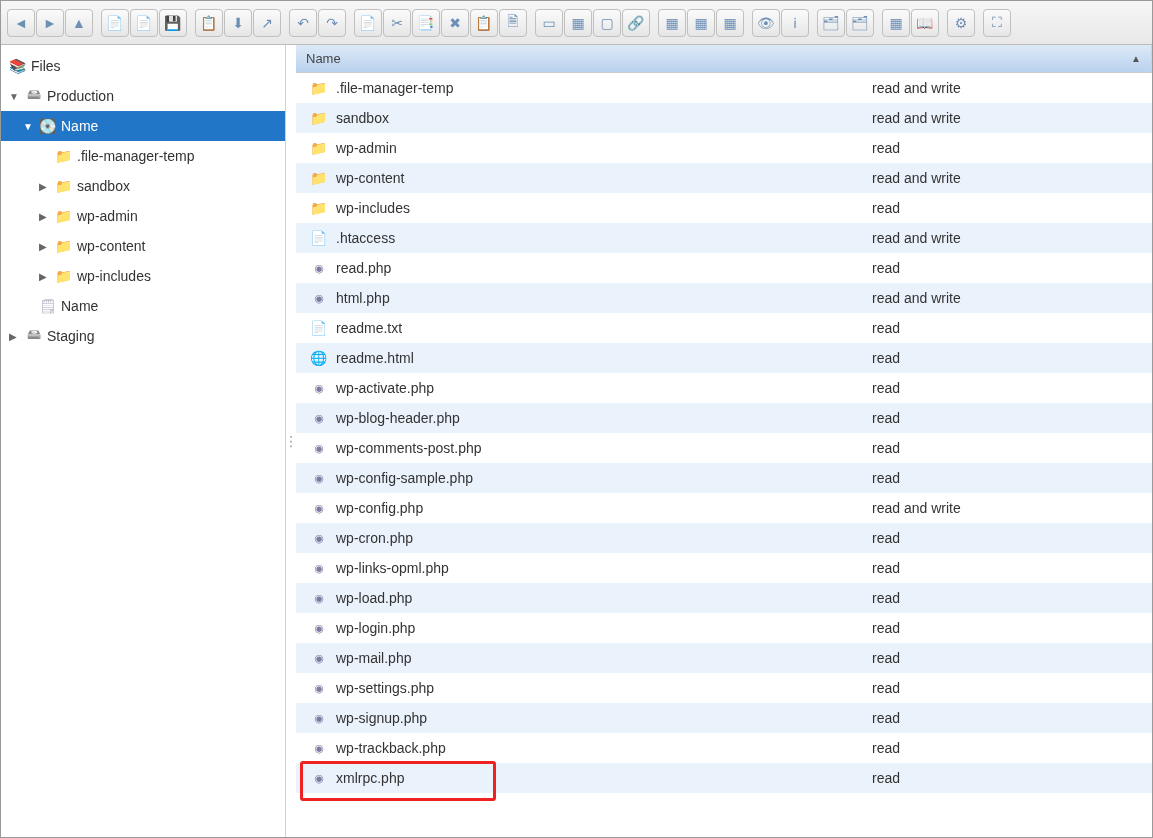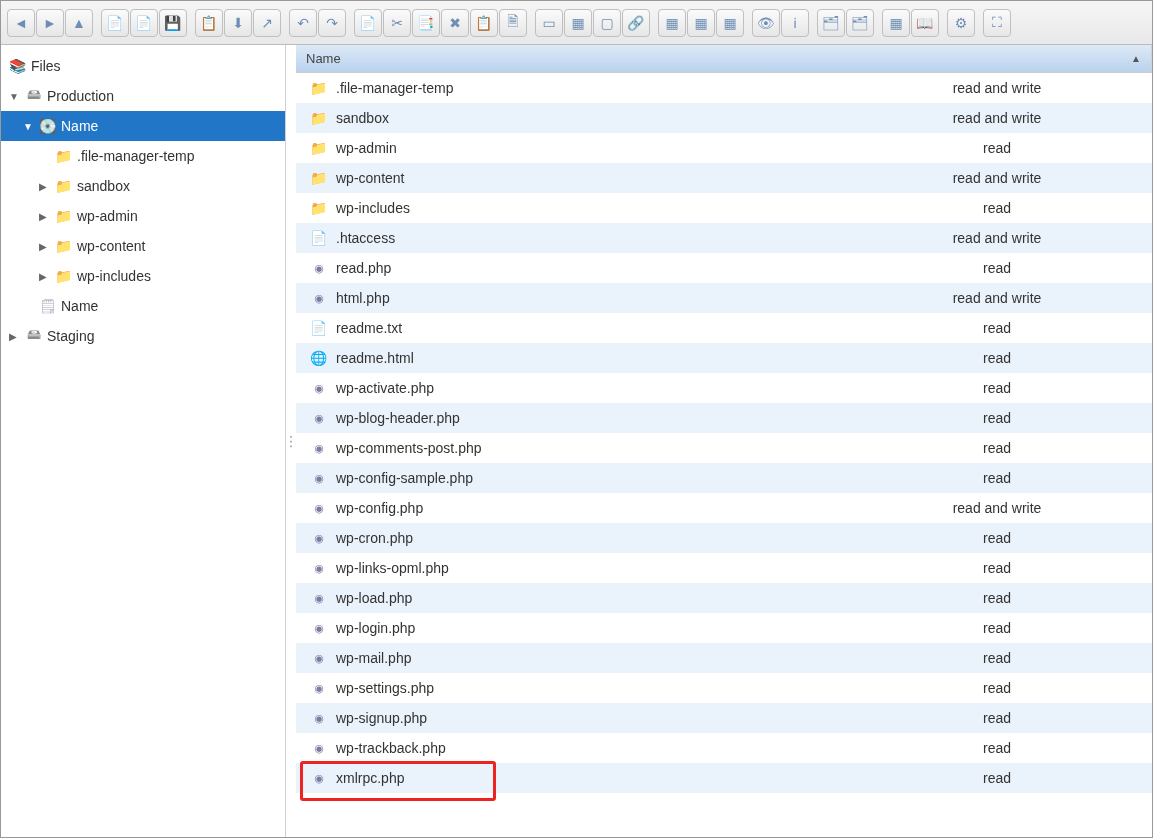--- a/index.html
+++ b/index.html
@@ -20,21 +20,21 @@
 .filelist { flex: 1; overflow-y: auto; background:#fff;}
 .fl-header { display: flex; height: 28px; background: linear-gradient(#f7f7f7,#e9e9e9); border-bottom: 1px solid #ccc; position: sticky; top:0; }
 .fl-header .col { display:flex; align-items:center; padding: 0 10px; border-right:1px solid #d3d3d3; font-size:13px; color:#444;}
 .col-name { flex: 1; }
 .col-perm { width: 280px; justify-content: flex-end; }
 .fl-header .col-name { background: linear-gradient(#dde9f7,#b9d2ee);}
 .sort-arrow { margin-left:auto; font-size:10px; color:#555;}
 .fl-row { display:flex; height:30px; align-items:center; }
 .fl-row:nth-child(even){ background:#eaf2fb; }
 .fl-row .col-name { flex:1; display:flex; align-items:center; gap:8px; padding-left:14px;}
-.fl-row .col-perm { width:280px; text-align:center; padding-right:30px; color:#333;}
+.fl-row .col-perm { width:280px; text-align:left; padding-right:30px; color:#333;}
 .fl-row.highlighted { position:relative; }
 .fl-row.highlighted::after { content:""; position:absolute; left:4px; top:-2px; width:190px; height:34px; border:3px solid #e22; border-radius:3px; pointer-events:none;}
 .file-icon { width:18px; height:18px; display:inline-flex; align-items:center; justify-content:center; font-size:14px;}
 .folder-ic { color:#7aa9df; }
 .php-ic { color:#7b7ba0; font-size:11px;}
 .txt-ic { color:#999;}
 .html-ic { color:#4b8cd4;}
 .places-icon { color:#c77a3a;}
 .server-icon { color:#8a8a8a;}
 .hd-icon { color:#e0e0e0;}

